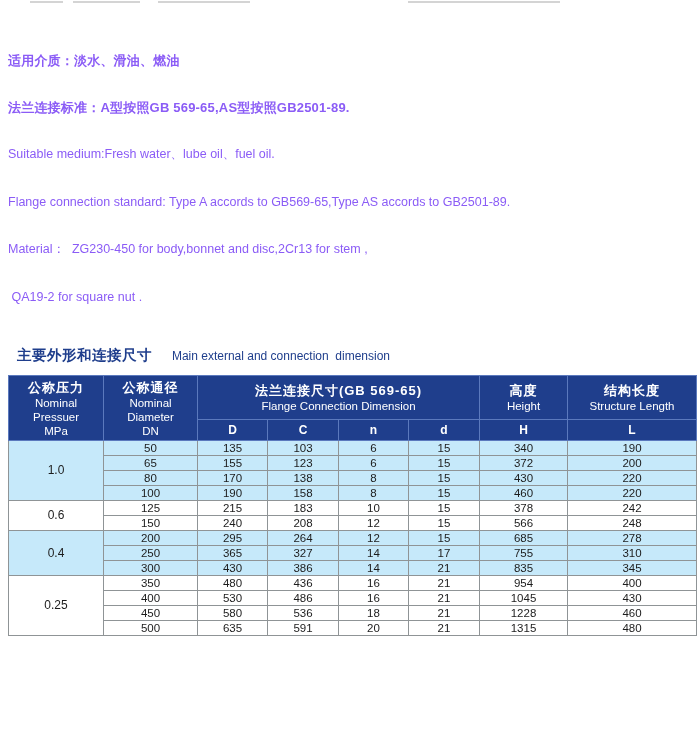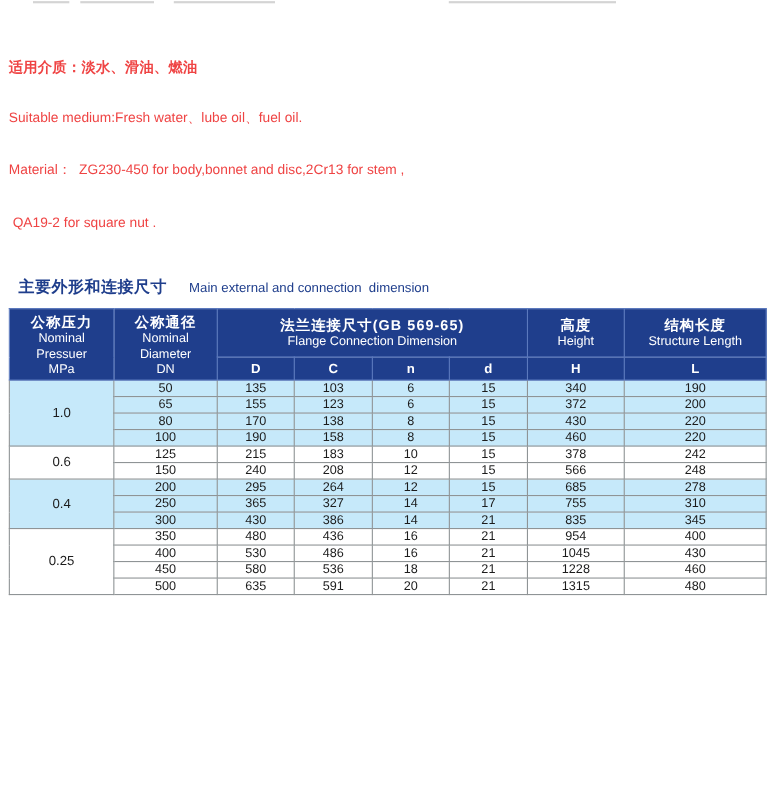--- a/index.html
+++ b/index.html
@@ -10,21 +10,21 @@
   html,body{margin:0;padding:0}
   body{
     width:700px;height:732px;position:relative;overflow:hidden;
     background:#ffffff;
     font-family:"Liberation Sans",sans-serif;
   }
   
   .artifact{position:absolute;top:1px;height:2px;background:#cccccc;opacity:.85}
   .a1{left:30px;width:33px}.a2{left:73px;width:67px}.a3{left:158px;width:92px}.a4{left:408px;width:152px}
 
-  .intro{padding:21px 4px 0 8px;color:#ef4444;font-size:12.5px;line-height:15.8px;white-space:pre-wrap}
+  .intro{padding:21px 4px 0 8px;color:#8b5cf6;font-size:12.5px;line-height:15.8px;white-space:pre-wrap}
   .intro div{white-space:pre-wrap}
   .intro .zh{font-weight:bold;font-size:13px;letter-spacing:.2px}
 
   .section-title{margin:7px 0 0 8px;color:var(--titleblue);white-space:pre-wrap}
   .t-zh{font-weight:bold;font-size:14.5px;letter-spacing:.5px}
   .t-en{font-size:12px;font-weight:normal;margin-left:20px}
 
   table.dims{
     border-collapse:collapse;table-layout:fixed;width:688px;margin-left:8px;
     border:1px solid #3c4350;
@@ -50,21 +50,23 @@
 </head>
 <body>
 
 <div class="artifact a1"></div>
 <div class="artifact a2"></div>
 <div class="artifact a3"></div>
 <div class="artifact a4"></div>
 
 <div class="intro">
   <div class="zh">适用介质：淡水、滑油、燃油</div>
+  <div class="zh">法兰连接标准：A型按照GB 569-65,AS型按照GB2501-89.</div>
   <div class="en">Suitable medium:Fresh water、lube oil、fuel oil.</div>
+  <div class="en">Flange connection standard: Type A accords to GB569-65,Type AS accords to GB2501-89.</div>
   <div class="en">Material：  ZG230-450 for body,bonnet and disc,2Cr13 for stem ,</div>
   <div class="en"> QA19-2 for square nut .</div>
 </div>
 
 <div class="section-title">
   <span class="t-zh">主要外形和连接尺寸</span><span class="t-en">Main external and connection  dimension</span>
 </div>
 
 <table class="dims first">
   <colgroup>

